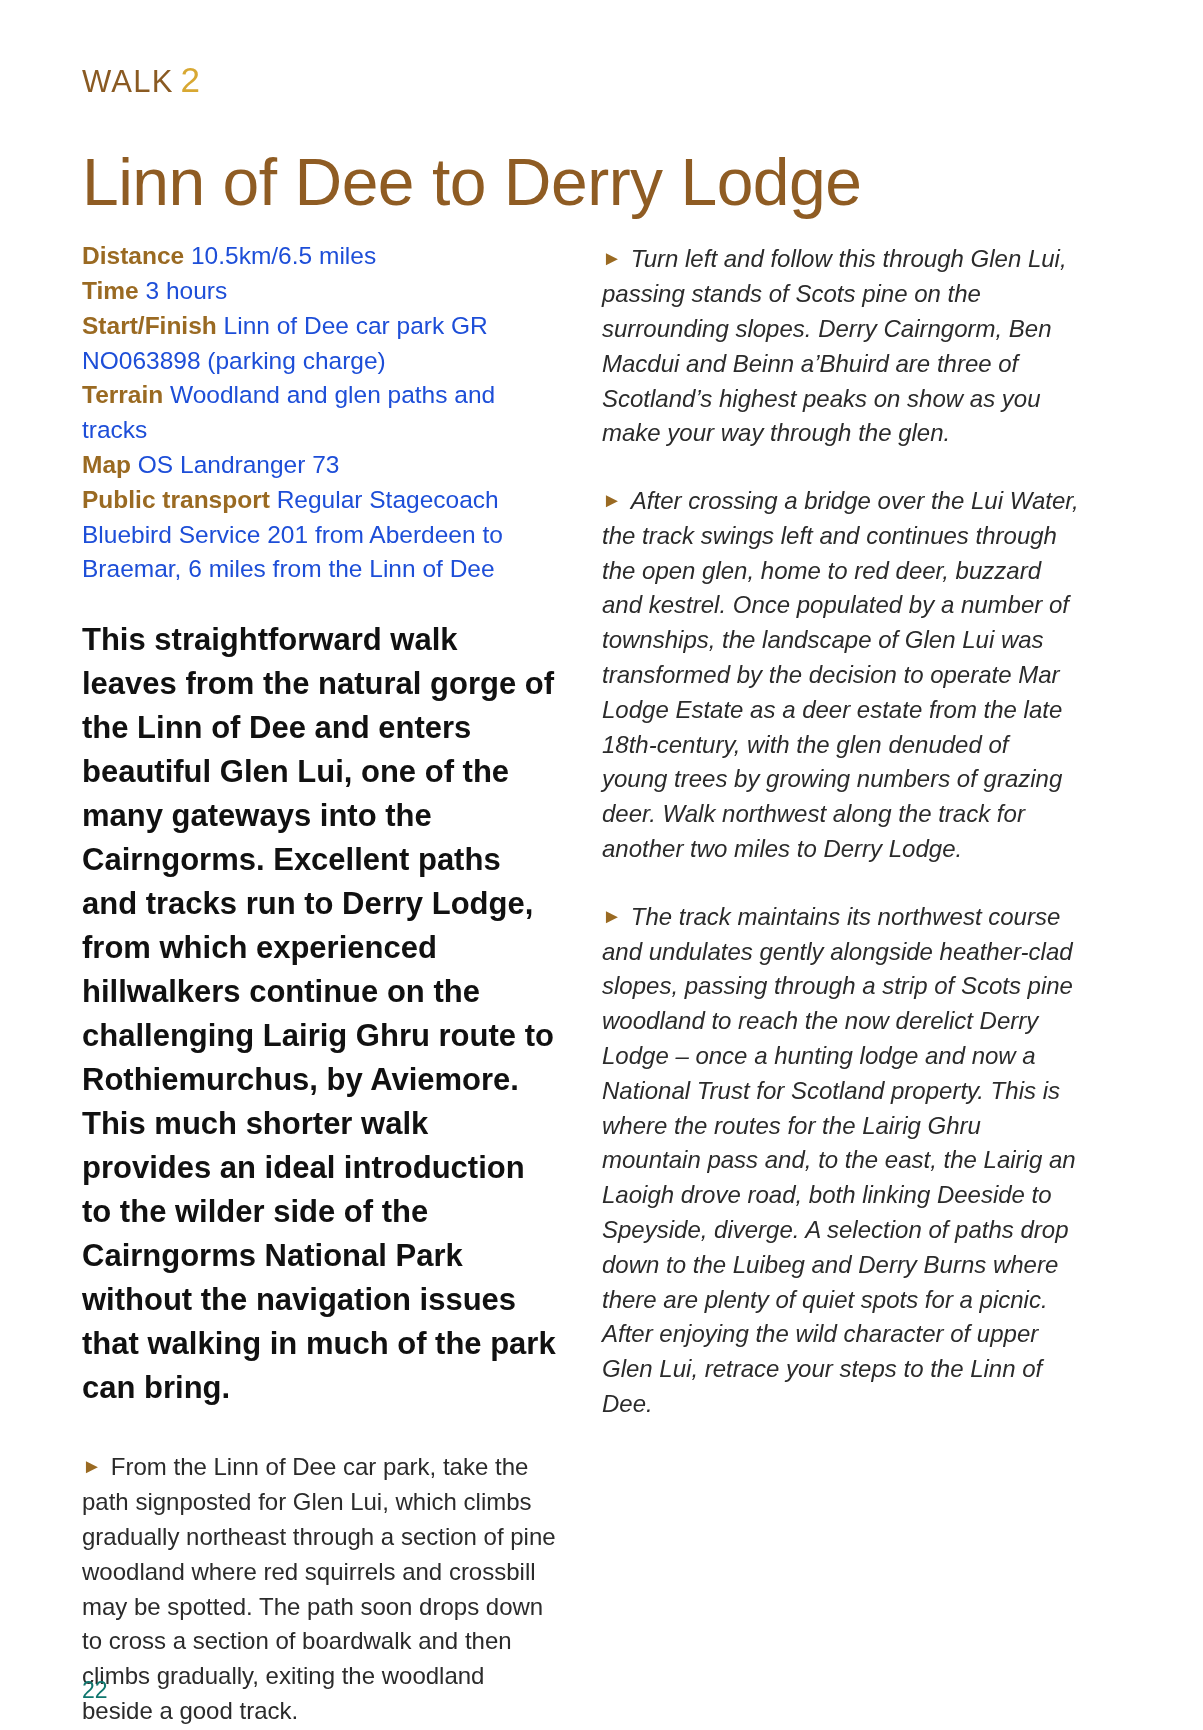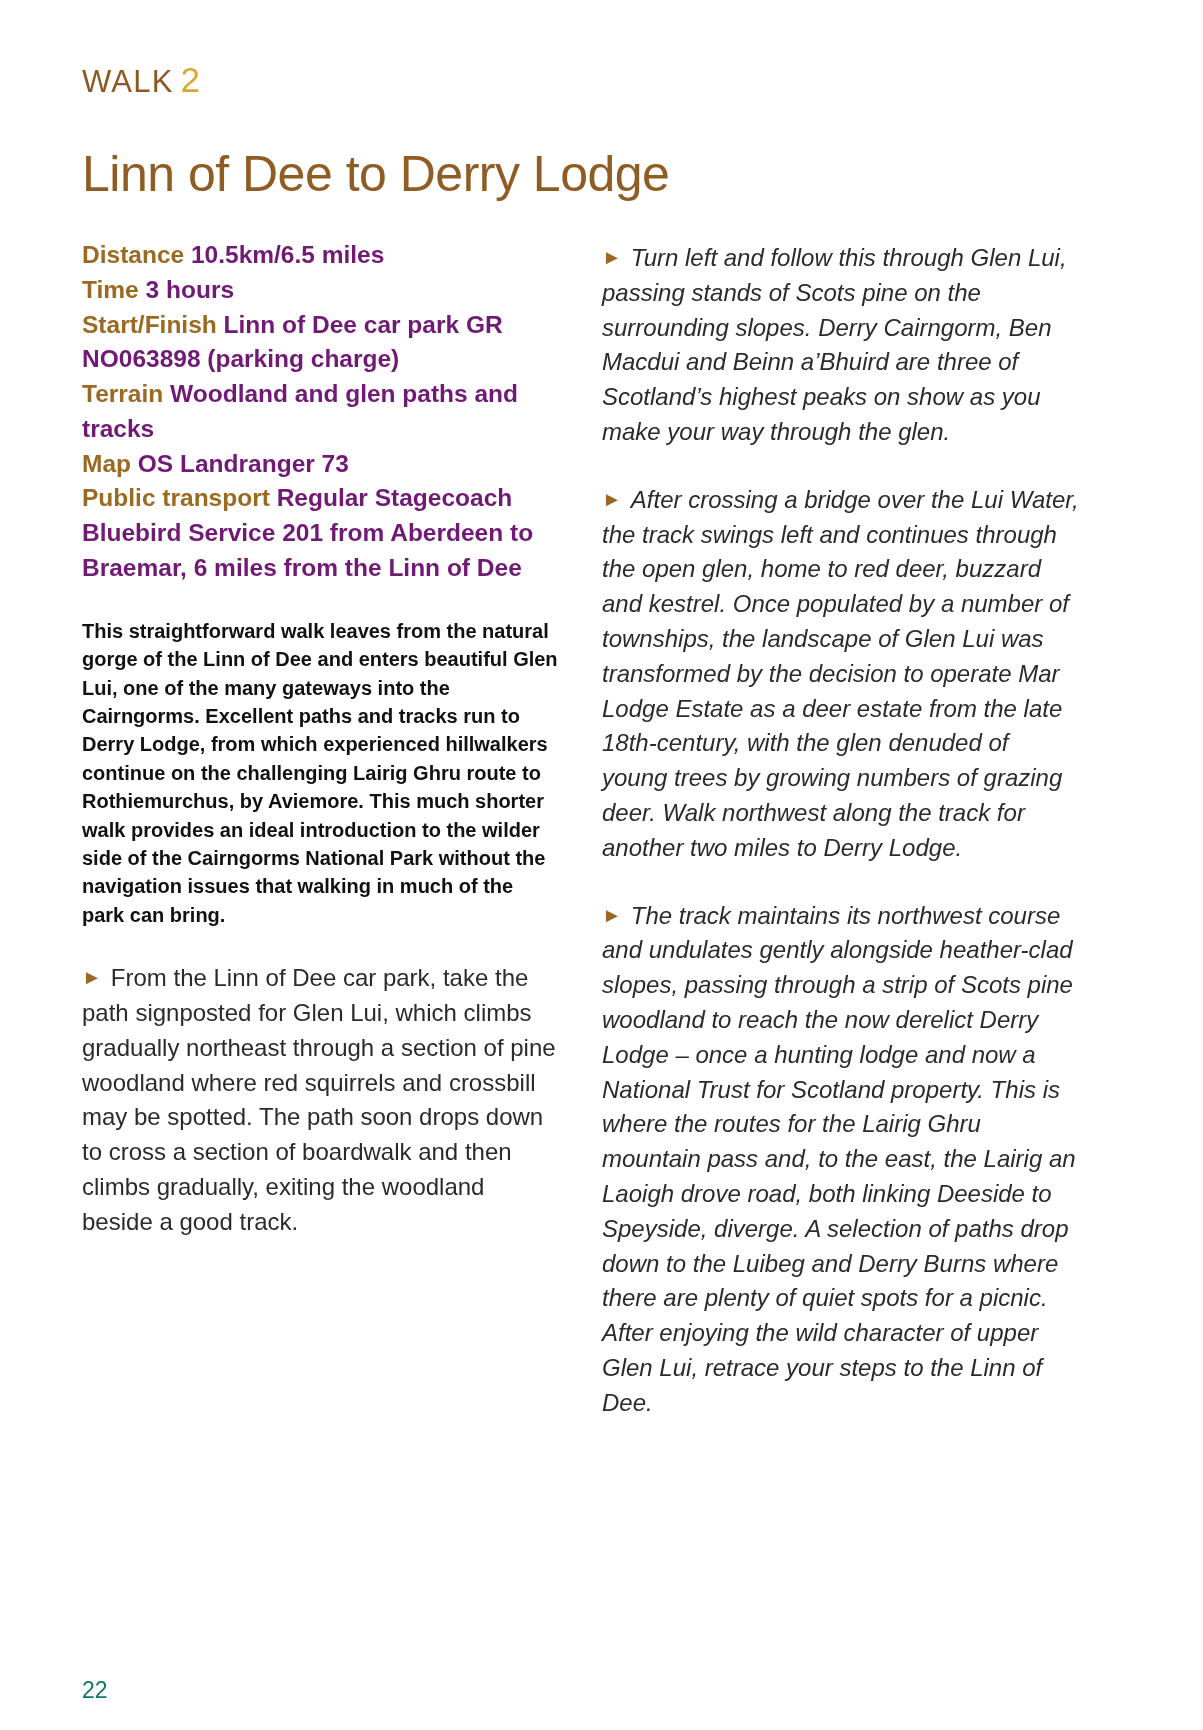--- a/index.html
+++ b/index.html
@@ -37,26 +37,26 @@
     color: #8a5a22;
   }
   .walk-header .walk-number {
     color: #d8a832;
     font-size: 35px;
     margin-left: 7px;
   }
 
   
   .page-title {
-    font-size: 50px;
+    font-size: 66px;
     font-weight: 300;
     color: #8f5c23;
     line-height: 1.02;
     letter-spacing: -0.5px;
-    margin-bottom: 38px;
+    margin-bottom: 23px;
     white-space: nowrap;
   }
 
   
   .columns {
     display: flex;
     gap: 42px;
     align-items: flex-start;
   }
   .col {
@@ -74,31 +74,31 @@
     line-height: 1.42;
     color: #111111;
     margin-bottom: 31px;
   }
   .info-block .info-line { display: block; }
   .info-label {
     color: #9a6a22;
     font-weight: bold;
   }
   .info-value {
-    color: #701a75;
-    font-weight: bold;
+    color: #1d4ed8;
+    font-weight: normal;
   }
 
   
   .intro-para {
-    font-size: 20px;
+    font-size: 31px;
     font-weight: bold;
     line-height: 1.42;
     color: #111111;
-    margin-bottom: 32px;
+    margin-bottom: 40px;
   }
 
   
   .body-para {
     font-size: 24px;
     font-weight: 400;
     line-height: 1.45;
     color: #2b2b2b;
     margin-bottom: 30px;
     text-indent: 0;

